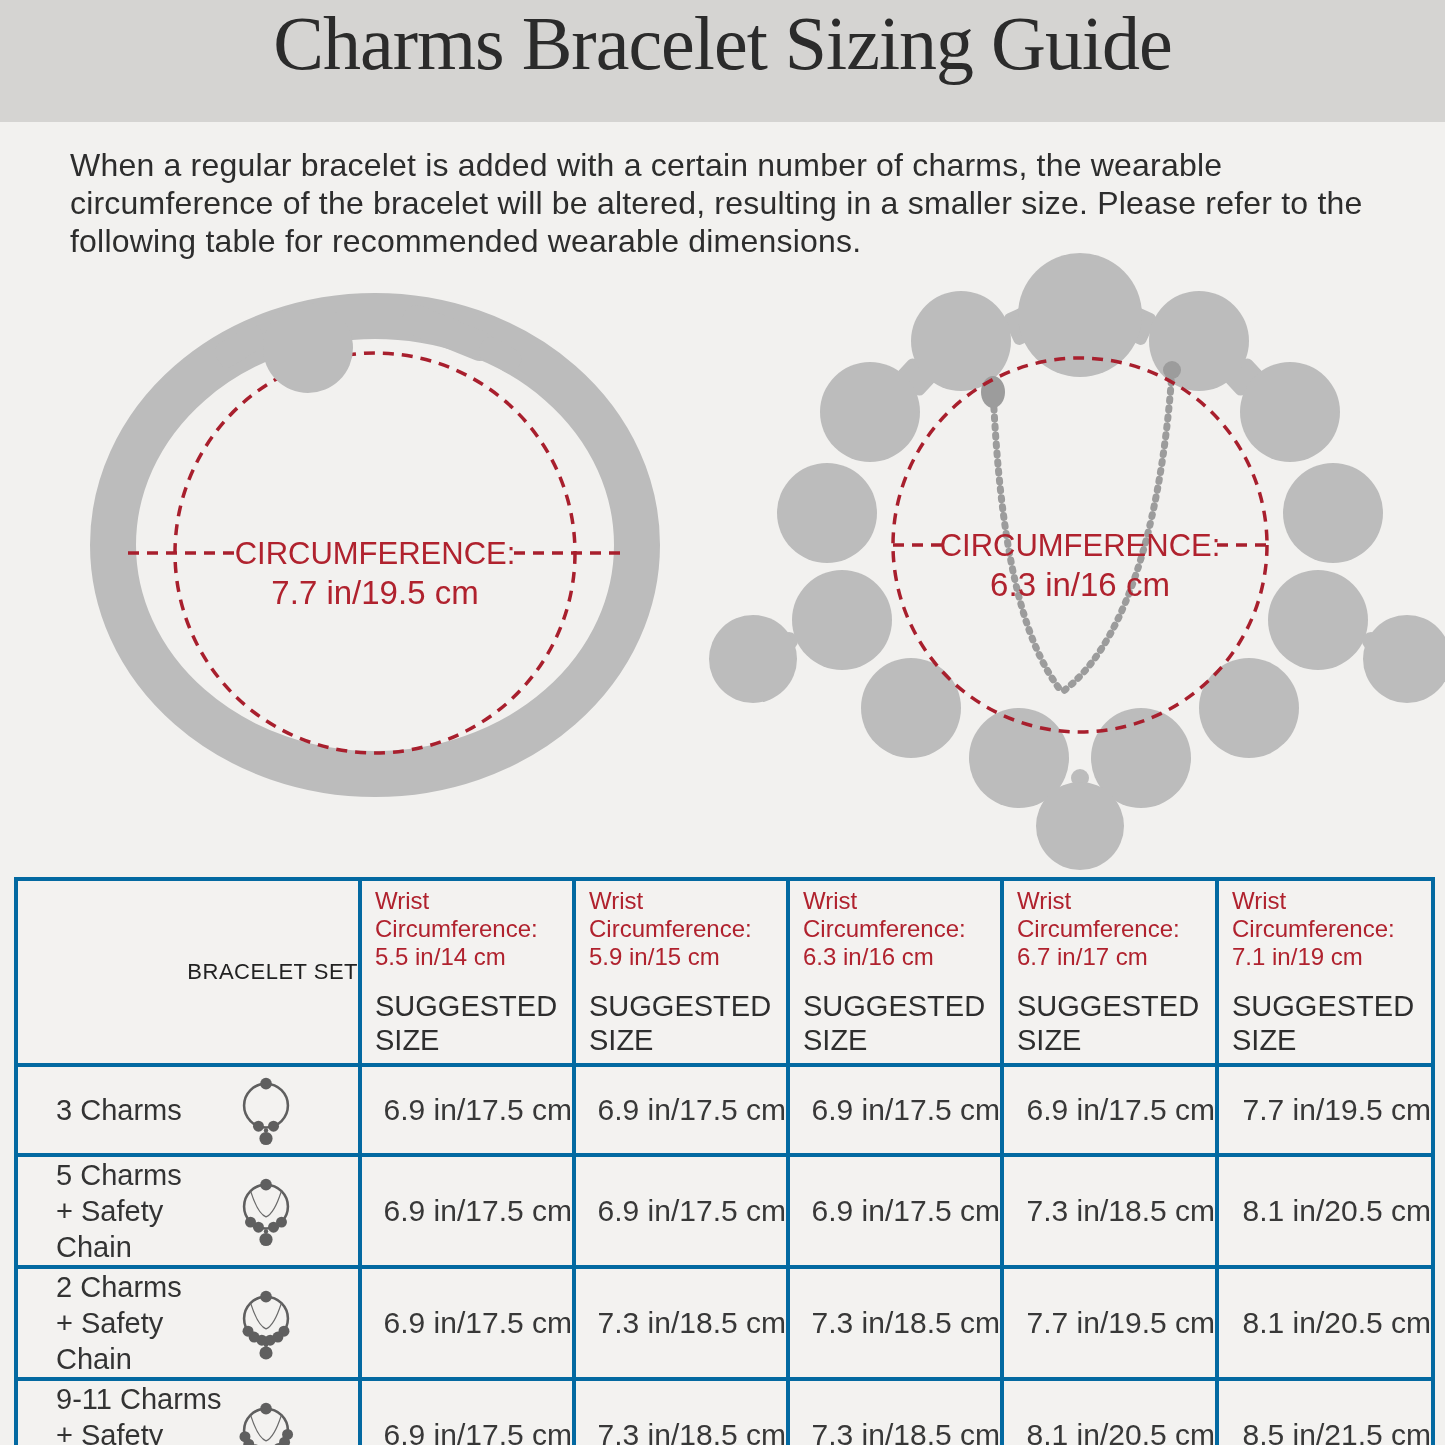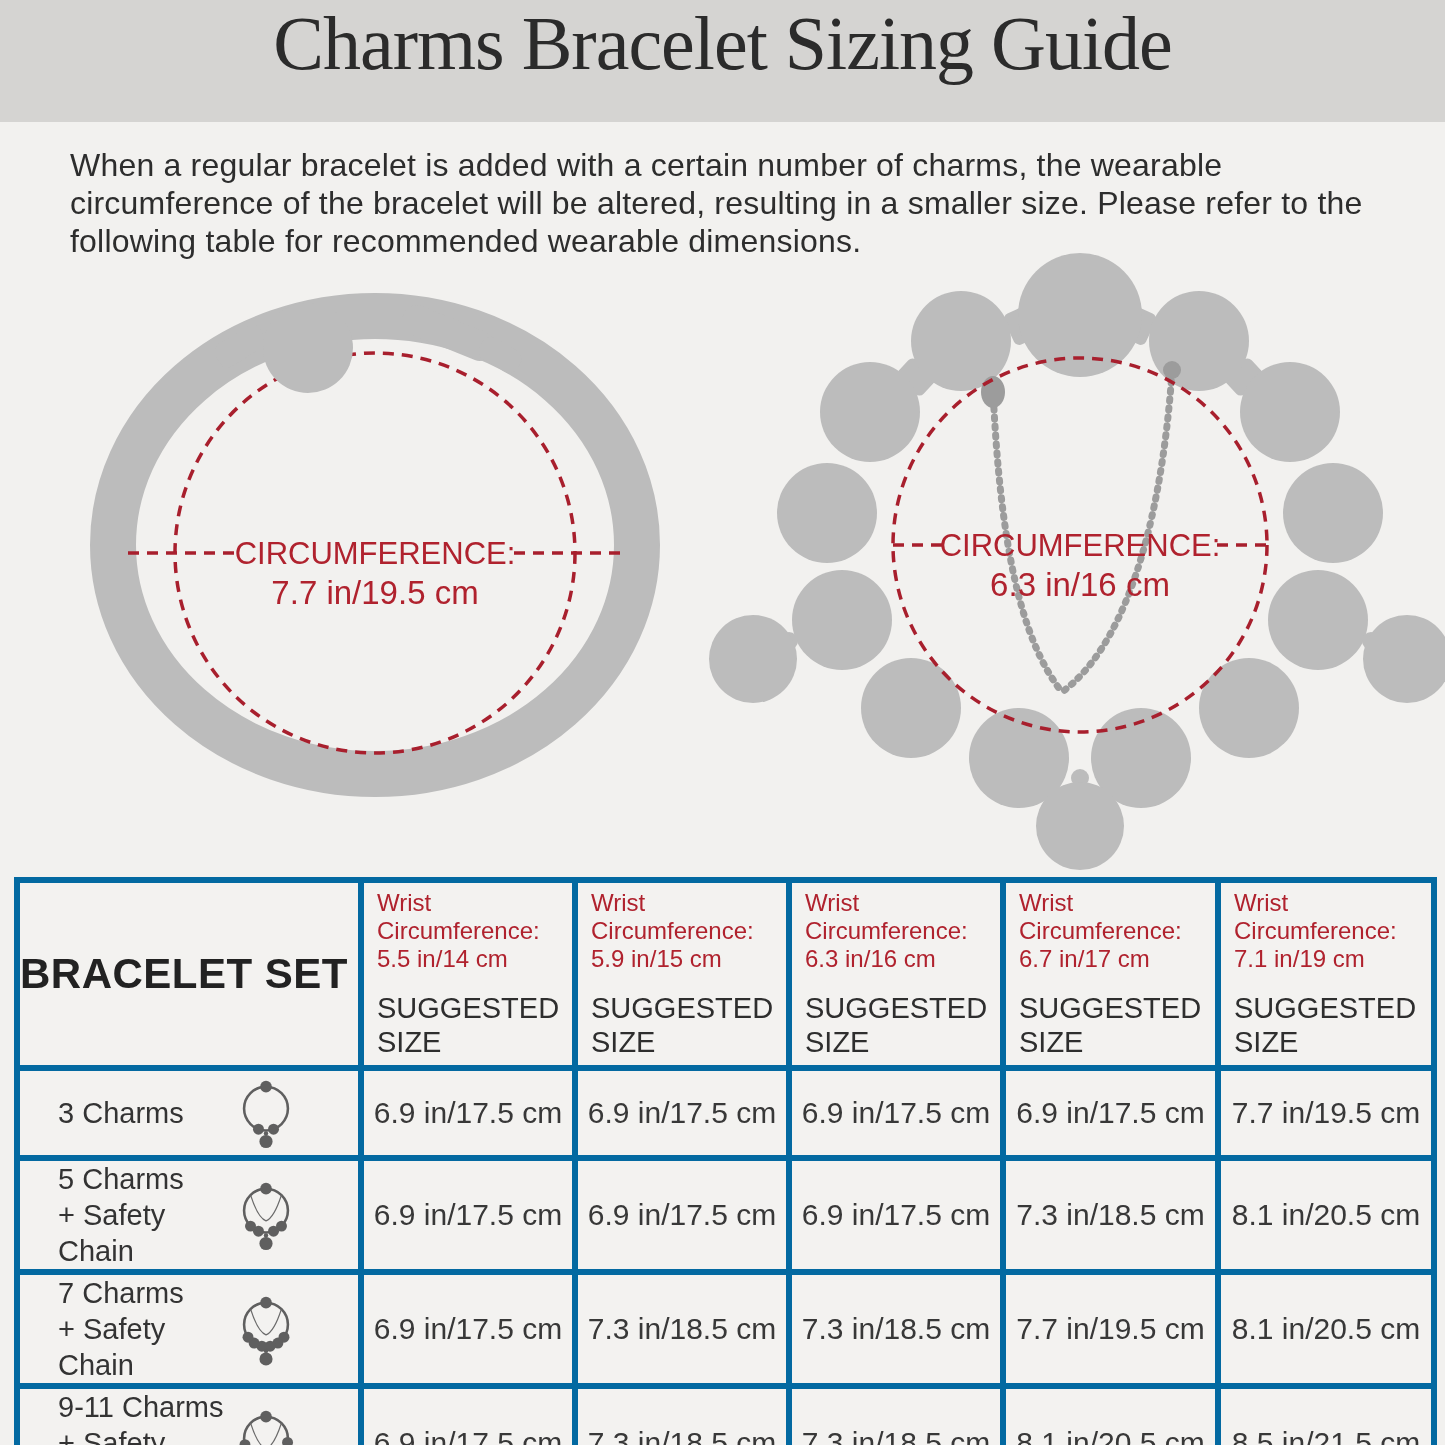--- a/index.html
+++ b/index.html
@@ -27,33 +27,33 @@
   }
   
   svg.diagrams{position:absolute;top:0;left:0;width:1445px;height:1445px;}
   .red-label{fill:#b0222e;font-family:"Liberation Sans",sans-serif;}
   
   .size-table{
     position:absolute;top:877px;left:14px;width:1417px;height:553px;
     border-collapse:collapse;table-layout:fixed;
     background:#f3f2f0;
   }
-  .size-table td,.size-table th{border:6px solid #0369a1;padding:0;vertical-align:middle;}
+  .size-table td,.size-table th{border:4px solid #0369a1;padding:0;vertical-align:middle;}
   .size-table{border:3px solid #3c3c3c;}
   tr.hdr{height:98px;}
   tr.r1{height:90px;} tr.r2{height:93px;} tr.r3{height:95px;}
   tr.r4{height:95px;}
   .set-hdr{
-    font-size:42px;letter-spacing:0.5px;color:#222;text-align:left;font-weight:700;
+    font-size:22px;letter-spacing:0.5px;color:#222;text-align:right;font-weight:400;
   }
   .col-hdr{vertical-align:middle;}
   .col-hdr .inner{padding:6px 6px 6px 13px;text-align:left;}
   .red-line{font-size:24px;line-height:28px;color:#b0222e;}
   .suggested{font-size:29px;line-height:34px;color:#2e2e2e;margin-top:18px;}
-  .val-cell{text-align:center;font-size:30px;color:#383838;margin-top:36px;}
+  .val-cell{text-align:right;font-size:30px;color:#383838;margin-top:36px;}
   .set-cell .wrap{display:flex;align-items:center;height:100%;}
   .set-label{flex:1;padding-left:38px;font-size:29px;line-height:36px;color:#333;white-space:pre-line;}
   .mini{height:76px;width:80px;margin-right:52px;flex:0 0 auto;}
   .mini .ring{fill:none;stroke:#5f5f5f;stroke-width:3.5;}
   .mini .bead{fill:#5f5f5f;}
   .mini .chain{fill:none;stroke:#6a6a6a;stroke-width:1.6;}
 </style>
 </head>
 <body>
 
@@ -220,21 +220,21 @@
     <td class="val-cell">6.9 in/17.5 cm</td>
     <td class="val-cell">6.9 in/17.5 cm</td>
     <td class="val-cell">6.9 in/17.5 cm</td>
     <td class="val-cell">7.3 in/18.5 cm</td>
     <td class="val-cell">8.1 in/20.5 cm</td>
   </tr>
 
   <tr class="r3">
     <td class="set-cell">
           <div class="wrap">
-      <div class="set-label">7 Charms
+      <div class="set-label">2 Charms
 + Safety Chain</div>
       <svg class="mini" viewBox="0 0 100 104">
         <circle class="ring" cx="50" cy="46" r="30"></circle>
               <circle class="bead" cx="50" cy="16" r="8"></circle>
         <path class="chain" d="M29,25 Q39,56 50,60 Q61,56 71,25"></path>
         <circle class="bead" cx="74.6" cy="63.2" r="7.5"></circle>
               <circle class="bead" cx="66.3" cy="71.2" r="7.5"></circle>
         <circle class="bead" cx="55.7" cy="75.5" r="7.5"></circle>
               <circle class="bead" cx="44.3" cy="75.5" r="7.5"></circle>
         <circle class="bead" cx="33.7" cy="71.2" r="7.5"></circle>

